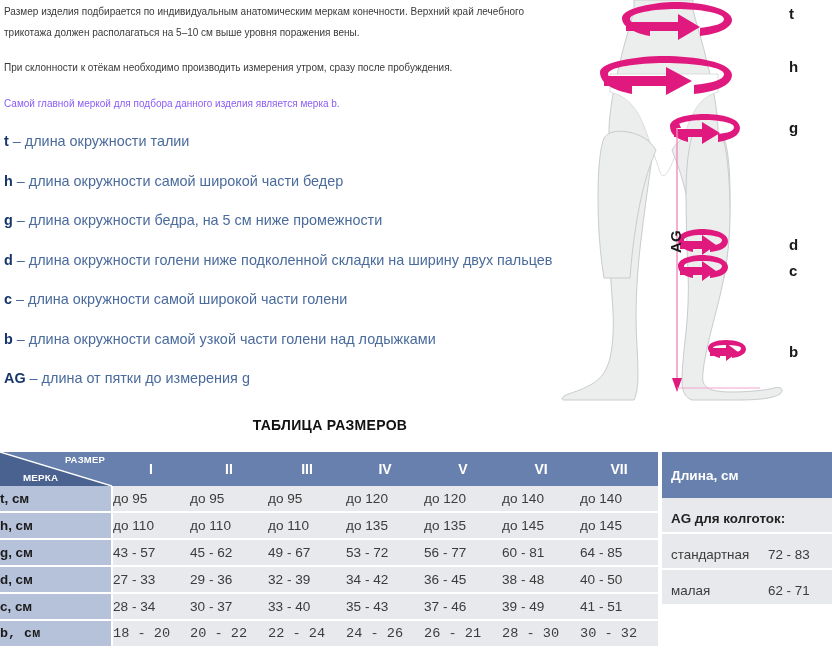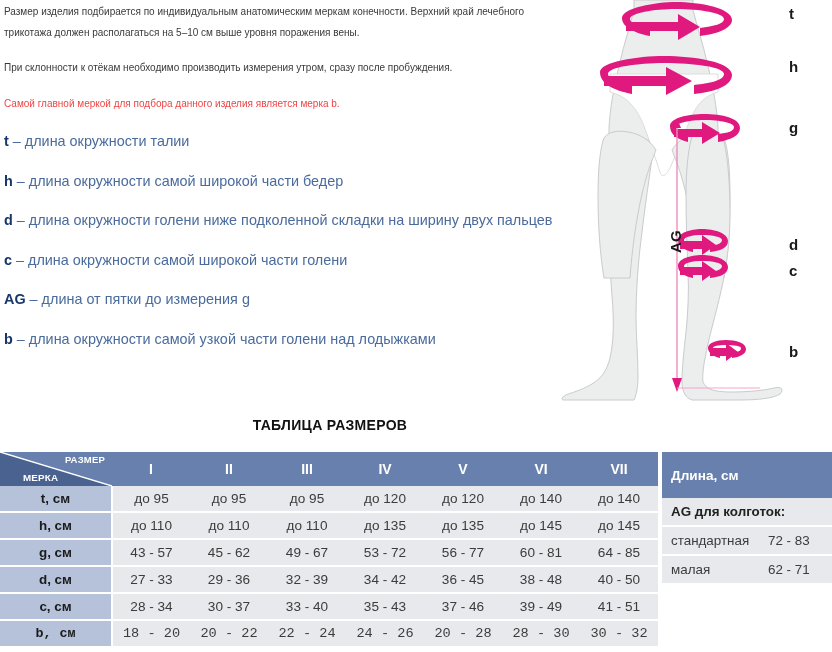--- a/index.html
+++ b/index.html
@@ -17,21 +17,21 @@
   
   .top{position:absolute;left:0;top:0;width:832px;height:410px;}
 
   .textcol{
     position:absolute;left:4px;top:2px;width:566px;
   }
   .para{
     font-size:10px;line-height:20.5px;color:#3a3a3a;
     margin:0 0 15px 0;
   }
-  .para.pink{color:#ef4444;margin-bottom:18px;}
+  .para.pink{color:#8b5cf6;margin-bottom:18px;}
   .legend{
     font-size:14.4px;line-height:19px;color:#4a6b9c;
     margin:0 0 20.5px 0;
     white-space:nowrap;
   }
   .legend b{color:#17376b;font-weight:bold;}
   .legend .dash{color:#4a6b9c;}
 
   
   .figure{position:absolute;left:560px;top:0;width:272px;height:410px;}
@@ -90,21 +90,21 @@
   .corner-cell .lbl-merka{
     position:absolute;left:6px;bottom:3px;
     font-size:9.8px;font-weight:bold;color:#ffffff;letter-spacing:.2px;
     z-index:3;
     padding-left:17px;
   }
 
   .main-tbl tbody td{
     height:25px;padding:0;
     font-size:13.6px;color:#3c3c3c;
-    text-align:center;vertical-align:middle;
+    text-align:left;vertical-align:middle;
     background:#e7e9ec;
     border-bottom:2px solid #ffffff;
     border-right:none;
     margin-left:14px;
   }
   .main-tbl tbody td.rowhead{
     background:#b5c2da;
     color:#1b1b1b;font-weight:bold;font-size:13.4px;
     border-right:2px solid #ffffff;
   }
@@ -115,21 +115,21 @@
     position:absolute;left:662px;top:0;width:170px;table-layout:fixed;
   }
   .len-tbl col.l0{width:104px;}
   .len-tbl col.l1{width:66px;}
   .len-tbl thead th{
     height:46px;padding:0 0 0 9px;
     background:#6880ad;color:#fff;
     font-size:13.6px;font-weight:bold;text-align:left;vertical-align:middle;
   }
   .len-tbl tbody td{
-    height:27px;padding:0 0 0 9px;
+    height:27px;padding:7px 0 0 9px;
     background:#e7e9ec;
     font-size:13.4px;color:#3c3c3c;
     text-align:left;vertical-align:middle;
     border-bottom:2px solid #ffffff;
   }
   .len-tbl tbody td.val{text-align:left;padding-left:2px;color:#3c3c3c;}
   .len-tbl tbody tr.sub td{font-weight:bold;color:#222;}
   .len-tbl tbody tr:last-child td{border-bottom:none;}
 </style>
 </head>
@@ -148,38 +148,43 @@
         <b>t</b>
         <span class="dash">–</span>
         <span>длина окружности талии</span>
       </div>
       <div class="legend">
         <b>h</b>
         <span class="dash">–</span>
         <span>длина окружности самой широкой части бедер</span>
       </div>
       <div class="legend">
+        <b>g</b>
+        <span class="dash">–</span>
+        <span>длина окружности бедра, на 5 см ниже промежности</span>
+      </div>
+      <div class="legend">
         <b>d</b>
         <span class="dash">–</span>
         <span>длина окружности голени ниже подколенной складки на ширину двух пальцев</span>
       </div>
       <div class="legend">
         <b>c</b>
         <span class="dash">–</span>
         <span>длина окружности самой широкой части голени</span>
       </div>
       <div class="legend">
+        <b>b</b>
+        <span class="dash">–</span>
+        <span>длина окружности самой узкой части голени над лодыжками</span>
+      </div>
+      <div class="legend">
         <b>AG</b>
         <span class="dash">–</span>
         <span>длина от пятки до измерения g</span>
-      </div>
-      <div class="legend">
-        <b>b</b>
-        <span class="dash">–</span>
-        <span>длина окружности самой узкой части голени над лодыжками</span>
       </div>
     </div>
 
     <div class="figure">
       <svg width="272" height="410" viewBox="0 0 272 410">
         <defs>
           <g id="ring-wide">
             
           </g>
         </defs>
@@ -405,21 +410,21 @@
           <td>37 - 46</td>
           <td>39 - 49</td>
           <td>41 - 51</td>
         </tr>
         <tr>
           <td class="rowhead">b, см</td>
           <td>18 - 20</td>
           <td>20 - 22</td>
           <td>22 - 24</td>
           <td>24 - 26</td>
-          <td>20 - 28</td>
+          <td>26 - 21</td>
           <td>28 - 30</td>
           <td>30 - 32</td>
         </tr>
       </tbody>
     </table>
 
     <table class="len-tbl">
       <colgroup>
           <col class="l0">
           <col class="l1">

